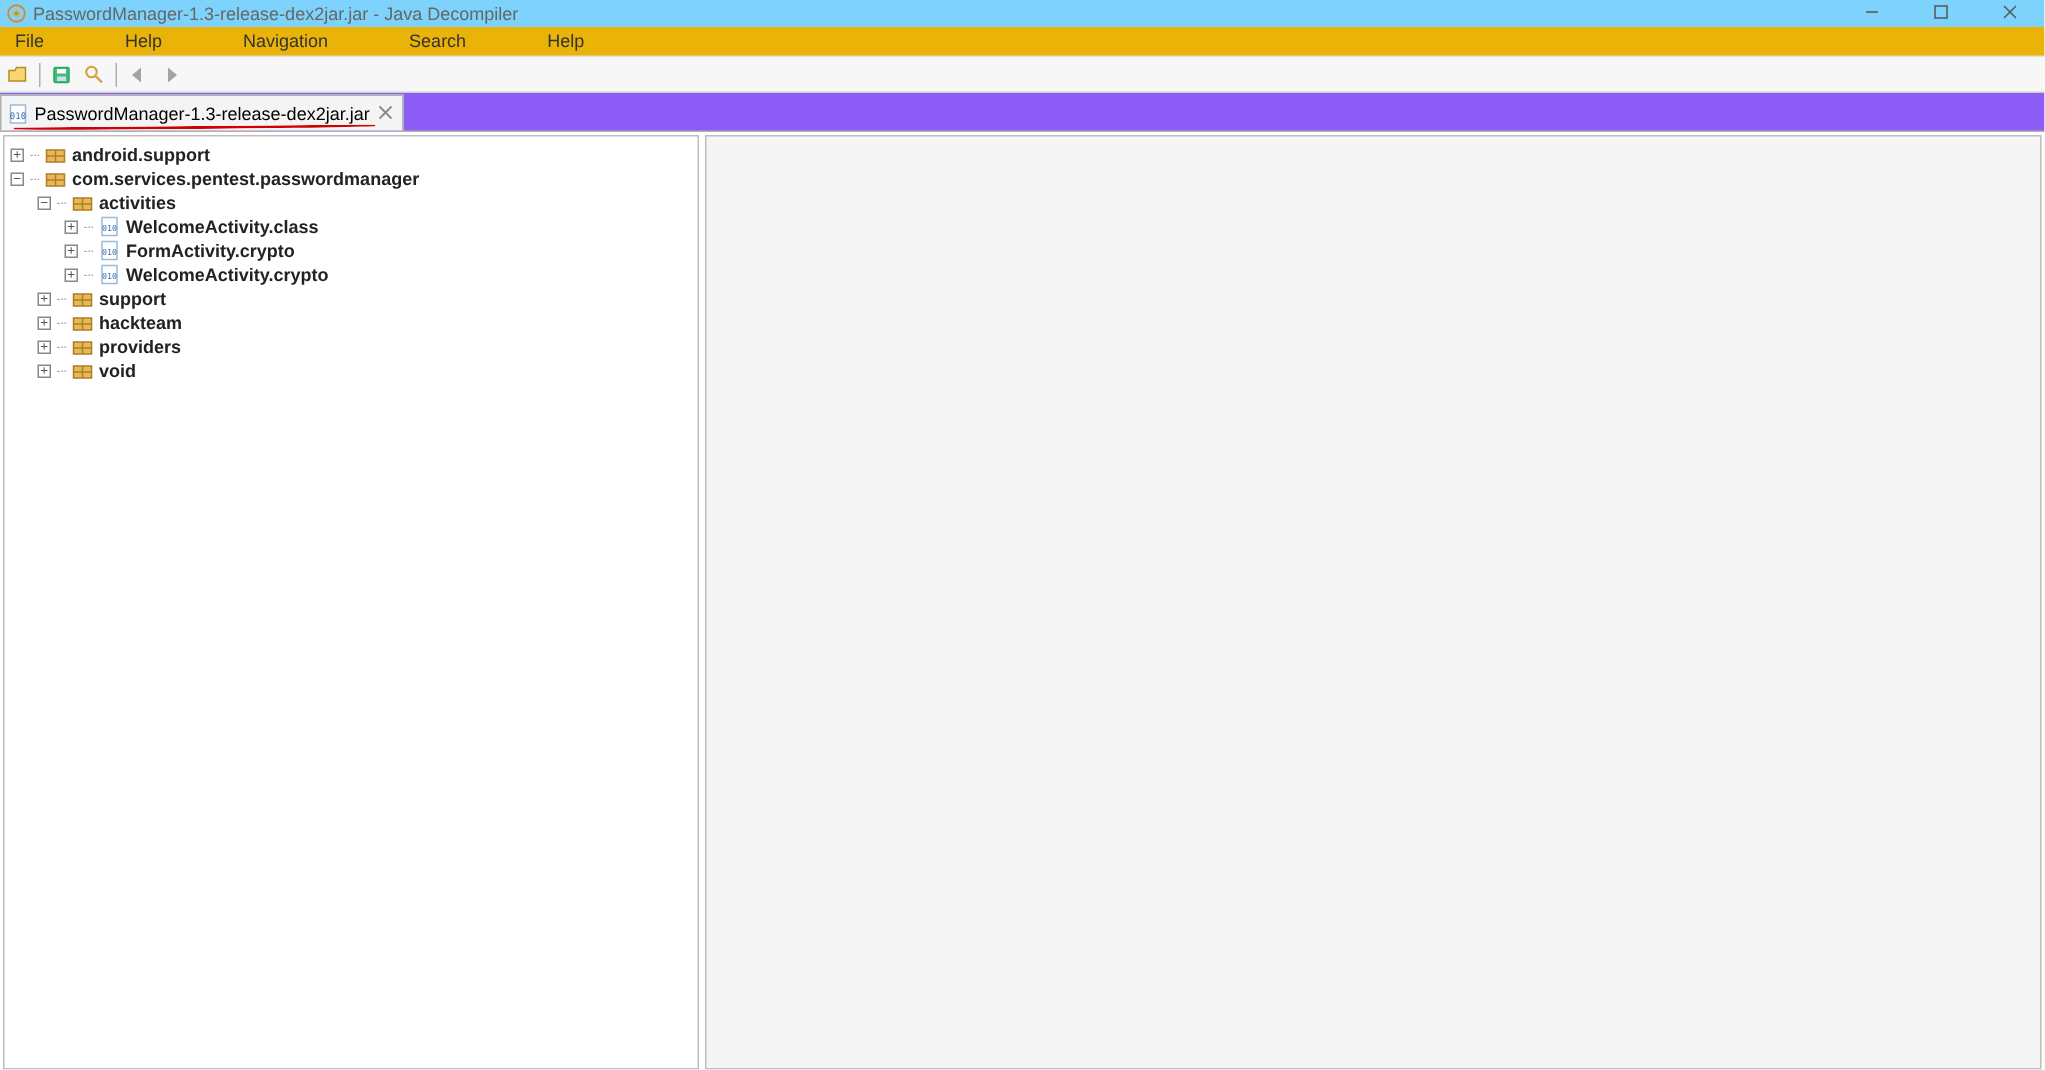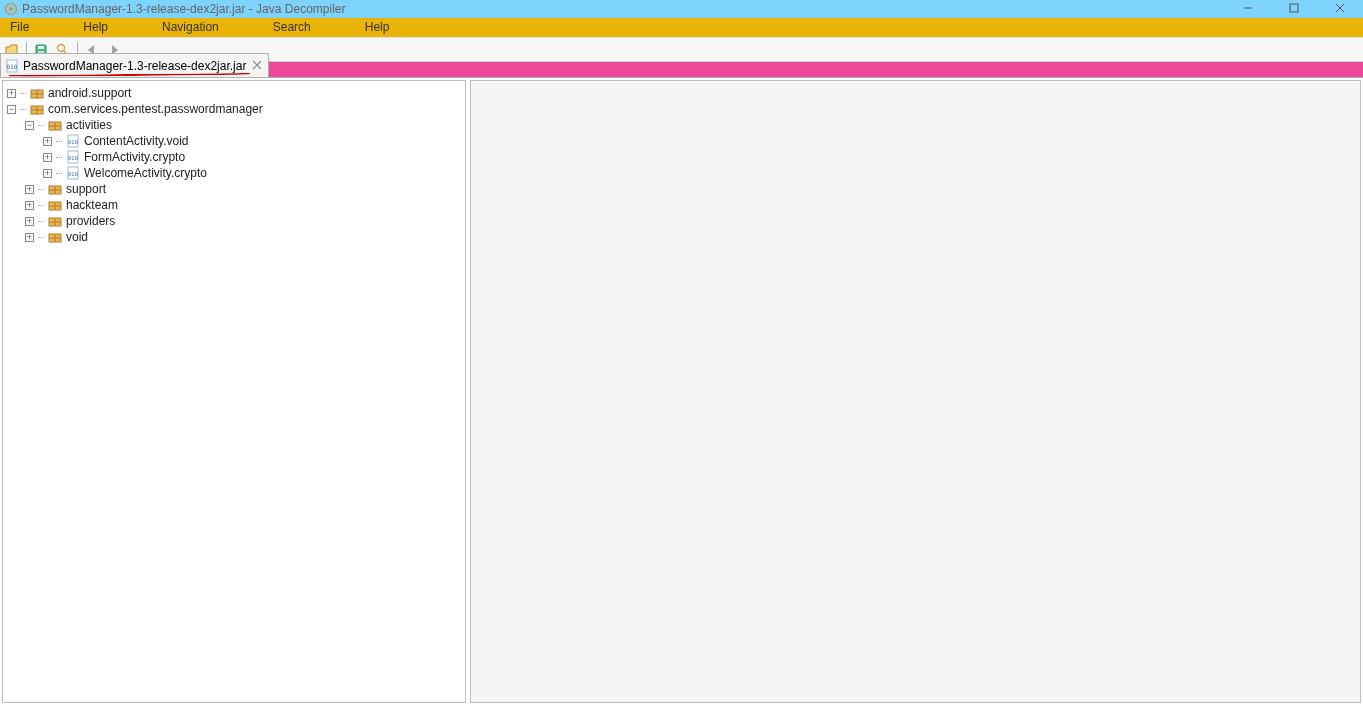--- a/index.html
+++ b/index.html
@@ -68,22 +68,22 @@
   }
   .tb-btn{
     width:20px;height:20px;
     display:flex;align-items:center;justify-content:center;
   }
   .tb-sep{
     width:1px;height:16px;background:#b0b0b0;margin:0 2px;
   }
   
   .tabstrip{
-    height:16px;
-    background:#ec4899;
+    height:26px;
+    background:#8b5cf6;
     border-bottom:1px solid #b0b0b0;
     display:flex;
     align-items:flex-end;
   }
   .tab{
     height:24px;
     background:#f4f4f4;
     border:1px solid #b0b0b0;
     border-bottom:none;
     display:flex;
@@ -143,21 +143,21 @@
   }
   .dline{
     width:6px;flex:0 0 auto;
     border-top:1px dotted #aaa;
     height:0;
   }
   .pkg-icon, .class-icon, .folder-icon, .jar-icon{
     width:14px;height:14px;flex:0 0 auto;
     display:flex;align-items:center;justify-content:center;
   }
-  .node-label{font-size:12px;color:#222;}
+  .node-label{font-size:12px;color:#222;font-weight:bold;}
 </style>
 </head>
 <body>
 
 <div class="titlebar">
   <span class="app-icon">
     <svg width="14" height="14" viewBox="0 0 14 14">
       <circle cx="7" cy="7" r="5.5" fill="none" stroke="#d48a2a" stroke-width="1.2"></circle>
       <path d="M4 7 L7 4 L10 7 L7 10 Z" fill="#e9a94a"></path>
       <circle cx="7" cy="7" r="1.2" fill="#7a4"></circle>
@@ -292,21 +292,21 @@
       <div class="tree-children">
         <div class="tree-node" style="padding-left:38px;">
           <span class="exp">+</span>
           <span class="dline"></span>
           <span class="class-icon">
             <svg width="14" height="14" viewBox="0 0 14 14">
                 <rect x="2" y="1" width="10" height="12" fill="#fff" stroke="#9bb9d8"></rect>
                 <text x="7" y="10" text-anchor="middle" font-size="5.5" fill="#3a6ea5" font-family="monospace">010</text>
               </svg>
           </span>
-          <span class="node-label">ContentActivity.void</span>
+          <span class="node-label">WelcomeActivity.class</span>
         </div>
         <div class="tree-node" style="padding-left:38px;">
           <span class="exp">+</span>
           <span class="dline"></span>
           <span class="class-icon">
             <svg width="14" height="14" viewBox="0 0 14 14">
                 <rect x="2" y="1" width="10" height="12" fill="#fff" stroke="#9bb9d8"></rect>
                 <text x="7" y="10" text-anchor="middle" font-size="5.5" fill="#3a6ea5" font-family="monospace">010</text>
               </svg>
           </span>

